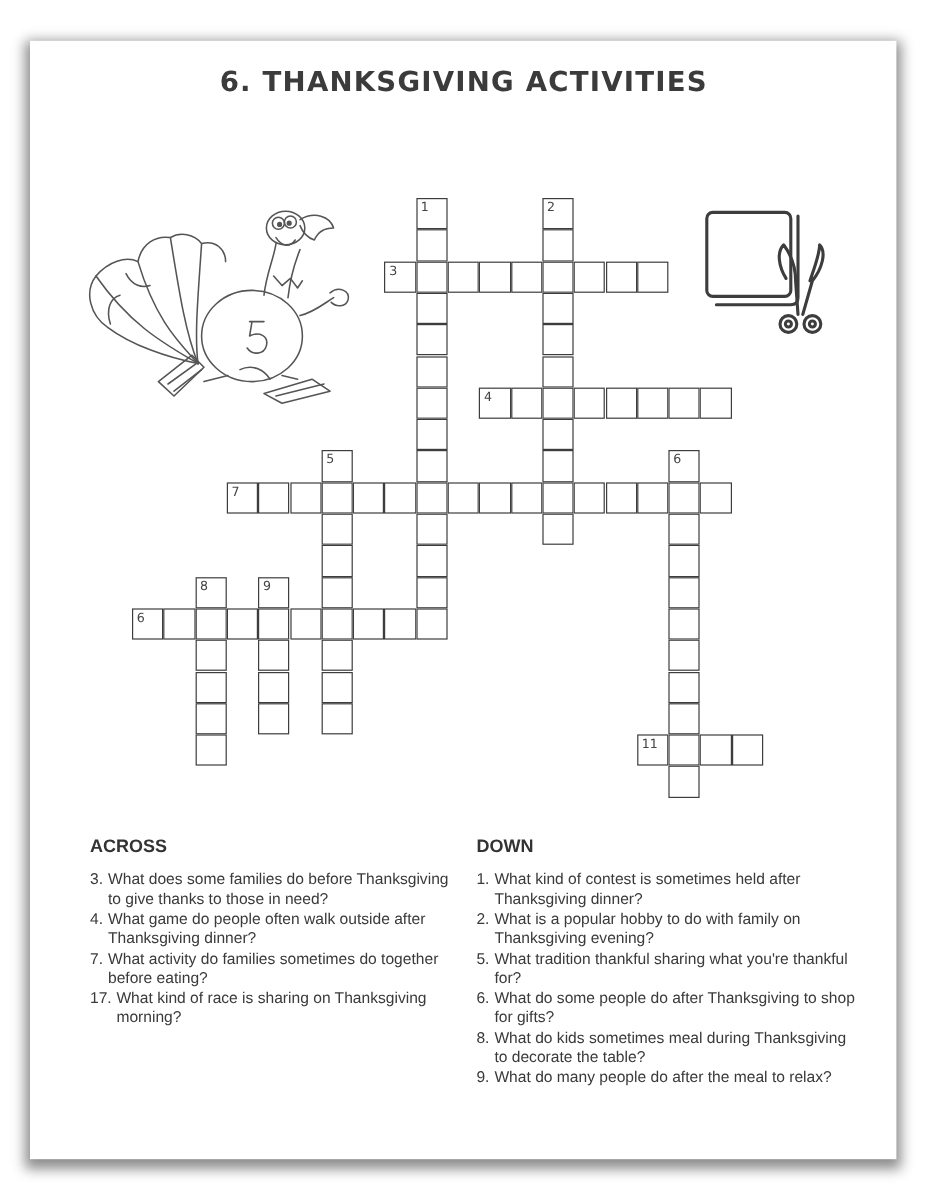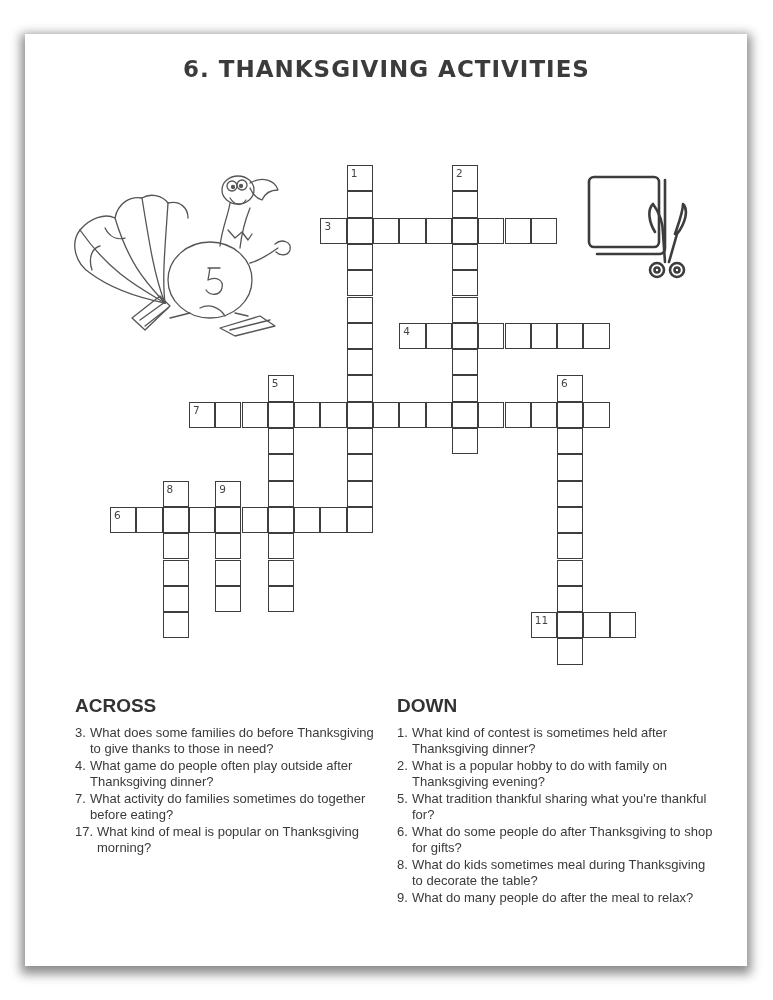--- a/index.html
+++ b/index.html
@@ -5,21 +5,21 @@
   html, body { margin:0; padding:0; }
   body { width:773px; height:1000px; background:#ffffff; position:relative; overflow:hidden; font-family:"Liberation Sans", sans-serif; color:#3a3a3a; }
   .page { position:absolute; left:25px; top:34px; width:722px; height:932px; background:#fff;
           box-shadow: 0 4px 10px 4px rgba(0,0,0,0.45); }
   .title { position:absolute; left:0; top:56px; width:773px; text-align:center; font-family:"DejaVu Sans", sans-serif;
            font-weight:bold; font-size:23px; letter-spacing:1px; color:#3b3b3b; }
   .grid { position:absolute; left:0; top:0; width:773px; height:700px; }
   .cell { position:absolute; width:26.3px; height:26.3px; box-sizing:border-box; border:1.3px solid #3d3d3d; background:#fff; }
   .cell .num { position:absolute; left:3px; top:1px; font-size:10.5px; color:#444; font-family:"DejaVu Sans", sans-serif; }
   .clues { position:absolute; top:698px; font-size:13px; line-height:16.5px; color:#3a3a3a; }
-  .clues h3 { margin:0 0 10px 0; font-size:19px; font-weight:bold; color:#333; }
+  .clues h3 { margin:0 0 10px 0; font-size:15px; font-weight:bold; color:#333; }
   .clue { display:flex; }
   .clue .n { flex:0 0 auto; white-space:pre; }
   .clue .t { flex:1 1 auto; }
   .icon { position:absolute; }
 </style>
 </head>
 <body>
 
 <div class="page"></div>
 
@@ -191,29 +191,29 @@
 
 <div class="clues" style="left:75px;width:300px">
   <h3>ACROSS</h3>
   <div id="across-list">
       <div class="clue">
         <span class="n" style="width: 15px;">3.</span>
         <span class="t">What does some families do before Thanksgiving to give thanks to those in need?</span>
       </div>
       <div class="clue">
         <span class="n" style="width: 15px;">4.</span>
-        <span class="t">What game do people often play outside after Thanksgiving dinner?</span>
+        <span class="t">What game do people often walk outside after Thanksgiving dinner?</span>
       </div>
       <div class="clue">
         <span class="n" style="width: 15px;">7.</span>
         <span class="t">What activity do families sometimes do together before eating?</span>
       </div>
       <div class="clue">
         <span class="n" style="width: 22px;">17.</span>
-        <span class="t">What kind of meal is popular on Thanksgiving morning?</span>
+        <span class="t">What kind of race is sharing on Thanksgiving morning?</span>
       </div>
     </div>
 </div>
 <div class="clues" style="left:397px;width:320px">
   <h3>DOWN</h3>
   <div id="down-list">
       <div class="clue">
         <span class="n" style="width: 15px;">1.</span>
         <span class="t">What kind of contest is sometimes held after Thanksgiving dinner?</span>
       </div>

